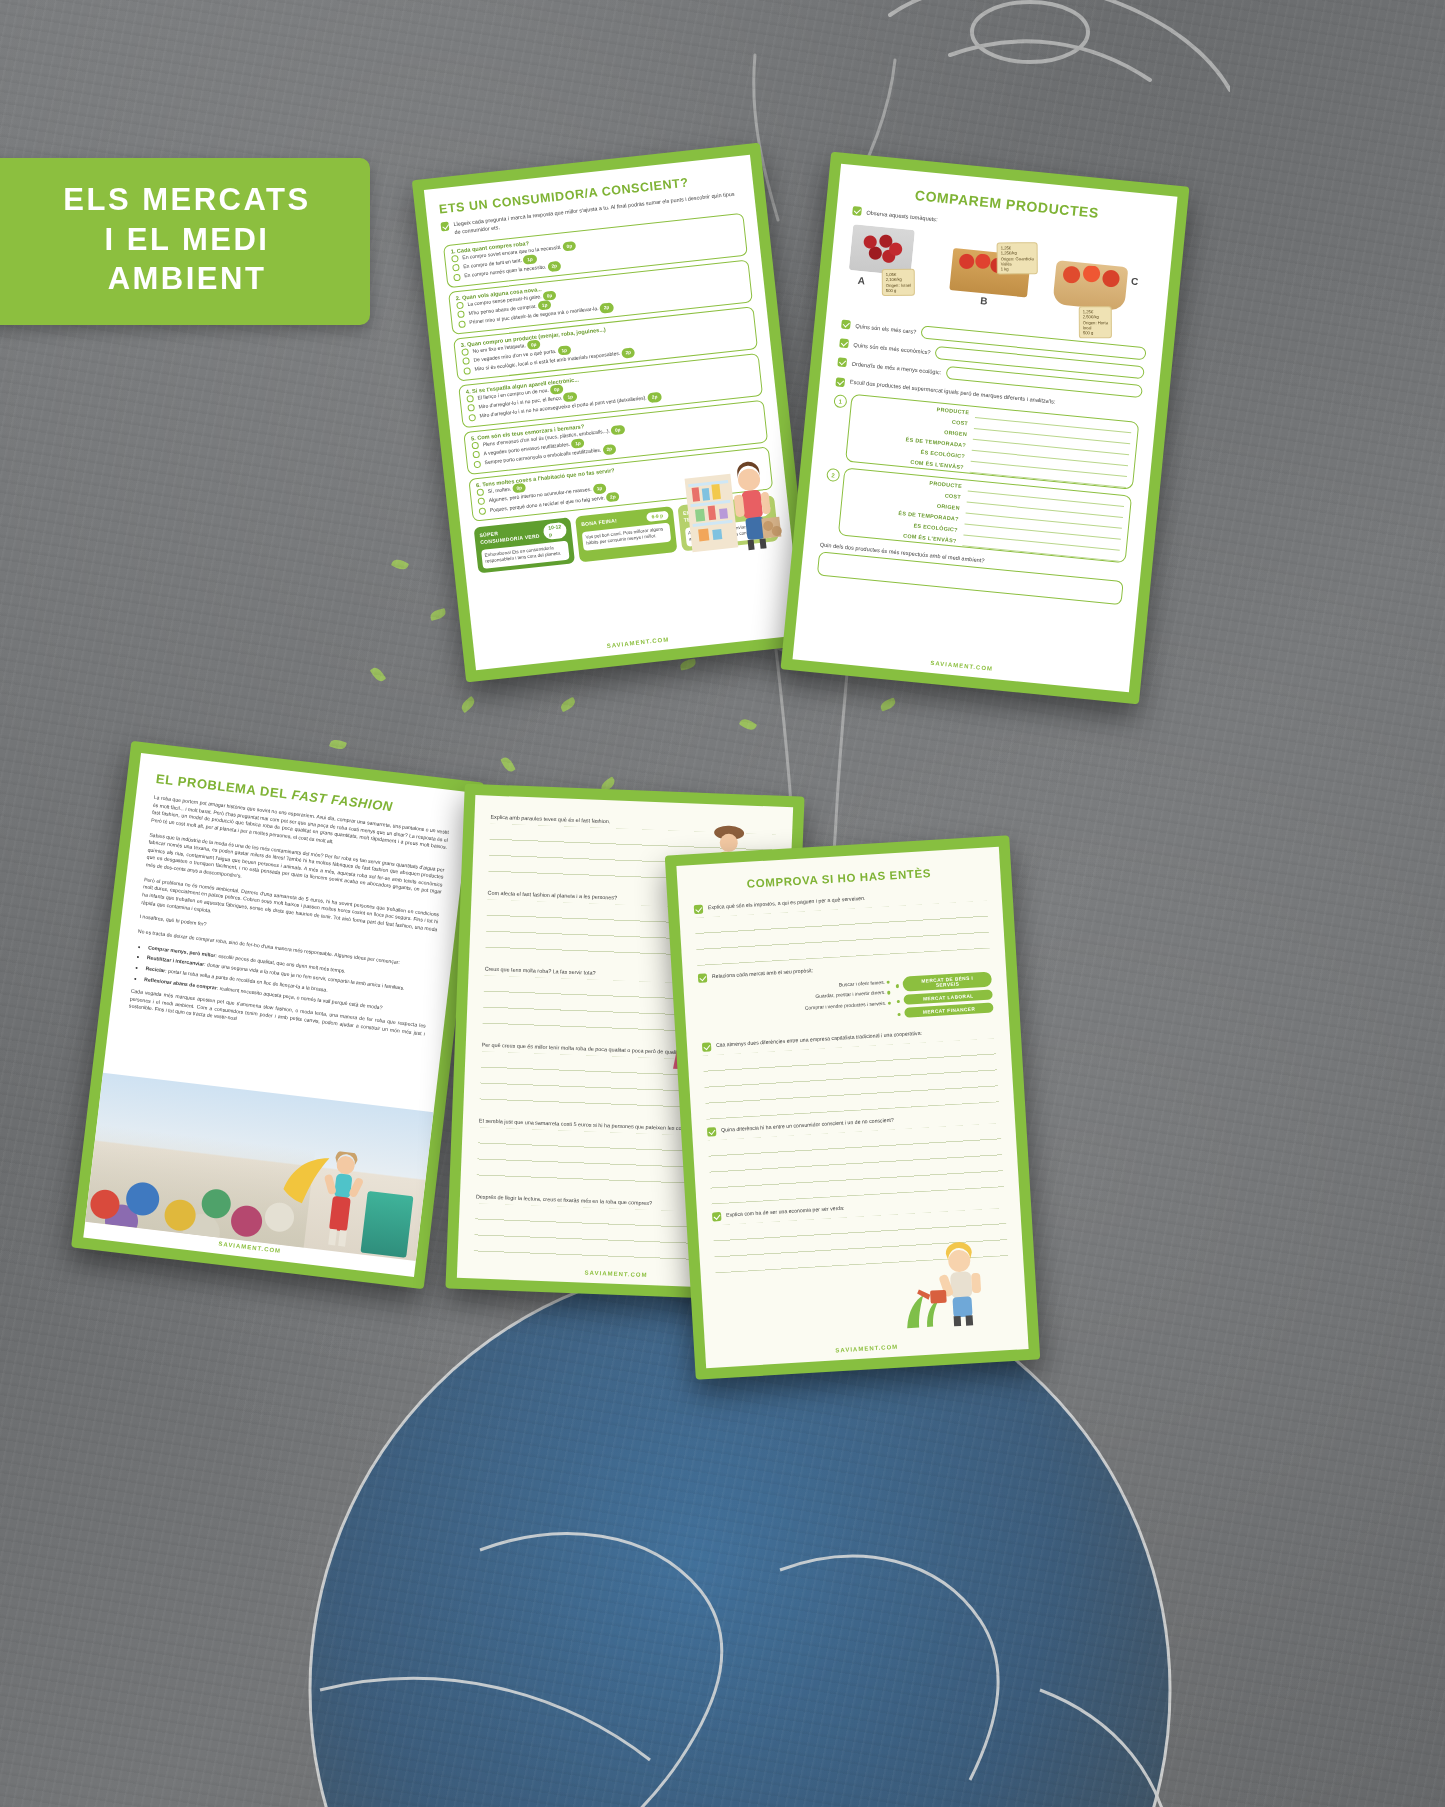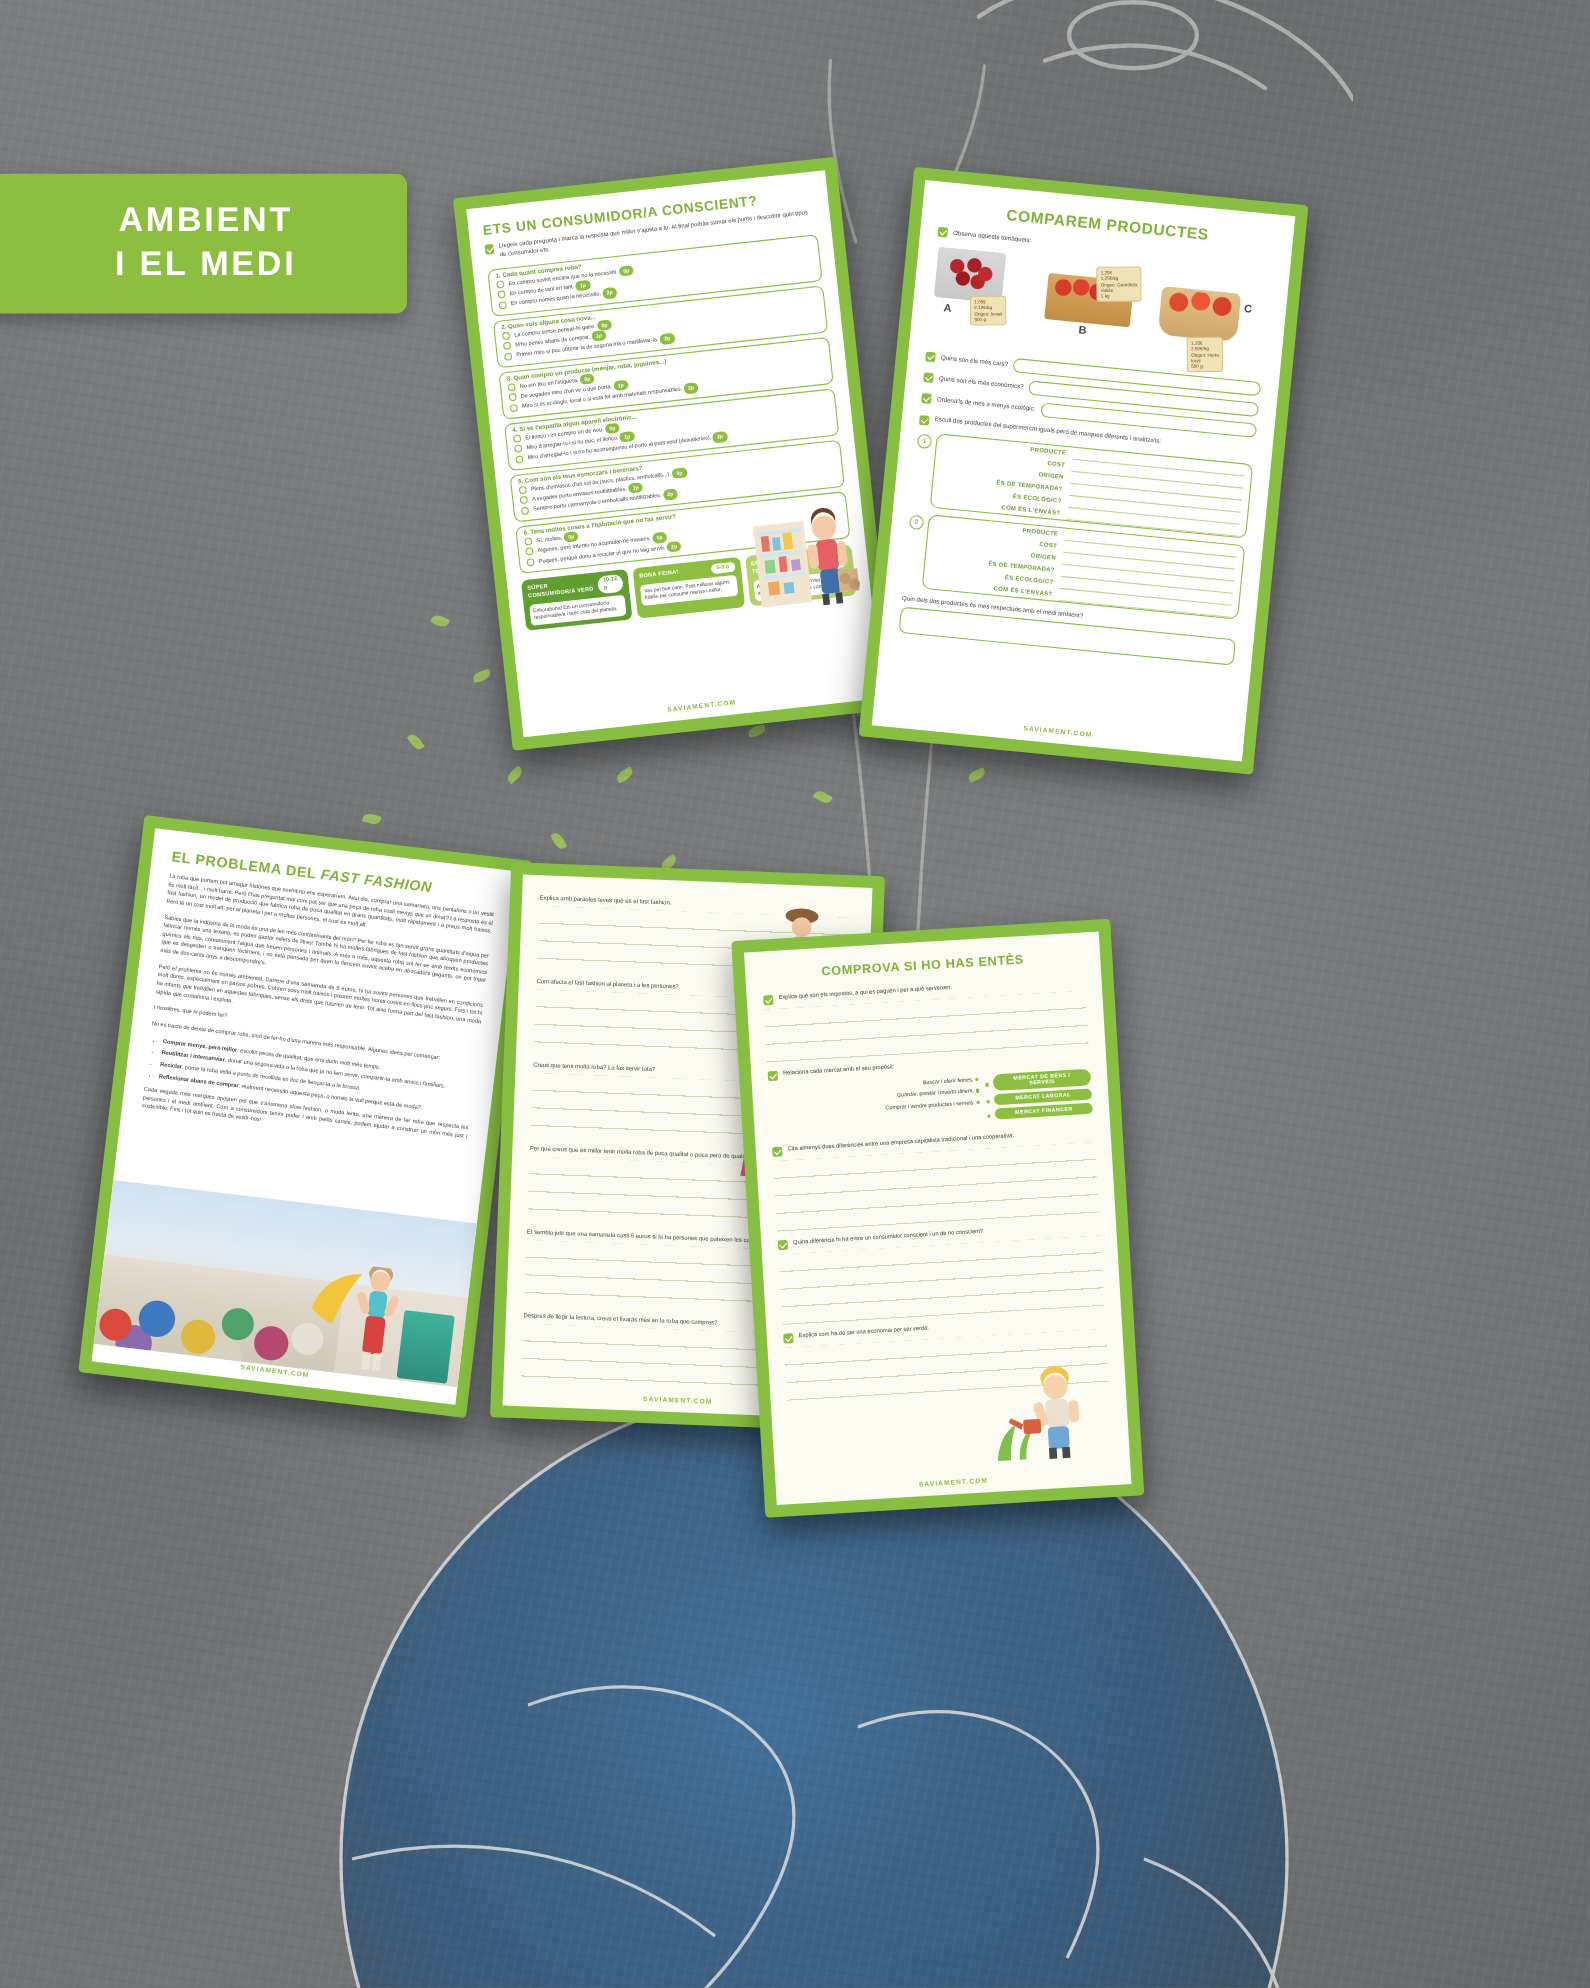--- a/index.html
+++ b/index.html
@@ -465,22 +465,23 @@
       <circle cx="560" cy="470" r="430"></circle>
       <path d="M300,330 C380,300 470,310 520,370 C560,420 540,480 500,540 C470,585 430,620 400,640"></path>
       <path d="M600,350 C680,320 760,340 800,400 C830,445 820,500 790,560"></path>
       <path d="M140,470 C260,440 380,470 470,540"></path>
       <path d="M860,470 C940,500 980,560 990,620"></path>
     </g>
   </svg>
 </div>
 
 <div class="title-banner">
+  <div class="line">ELS MERCATS</div>
+  <div class="line">I EL MEDI</div>
   <div class="line">AMBIENT</div>
-  <div class="line">I EL MEDI</div>
 </div>
 
 <div class="sheet" id="sheet-consumidor">
   <div class="page">
     <div class="sheet-title">ETS UN CONSUMIDOR/A CONSCIENT?</div>
 
     <div style="display:flex;gap:5px;margin-top:6px;align-items:flex-start;">
       <span class="check"></span>
       <div class="intro">Llegeix cada pregunta i marca la resposta que millor s'ajusta a tu. Al final podràs sumar els punts i descobrir quin tipus de consumidor ets.</div>
     </div>

